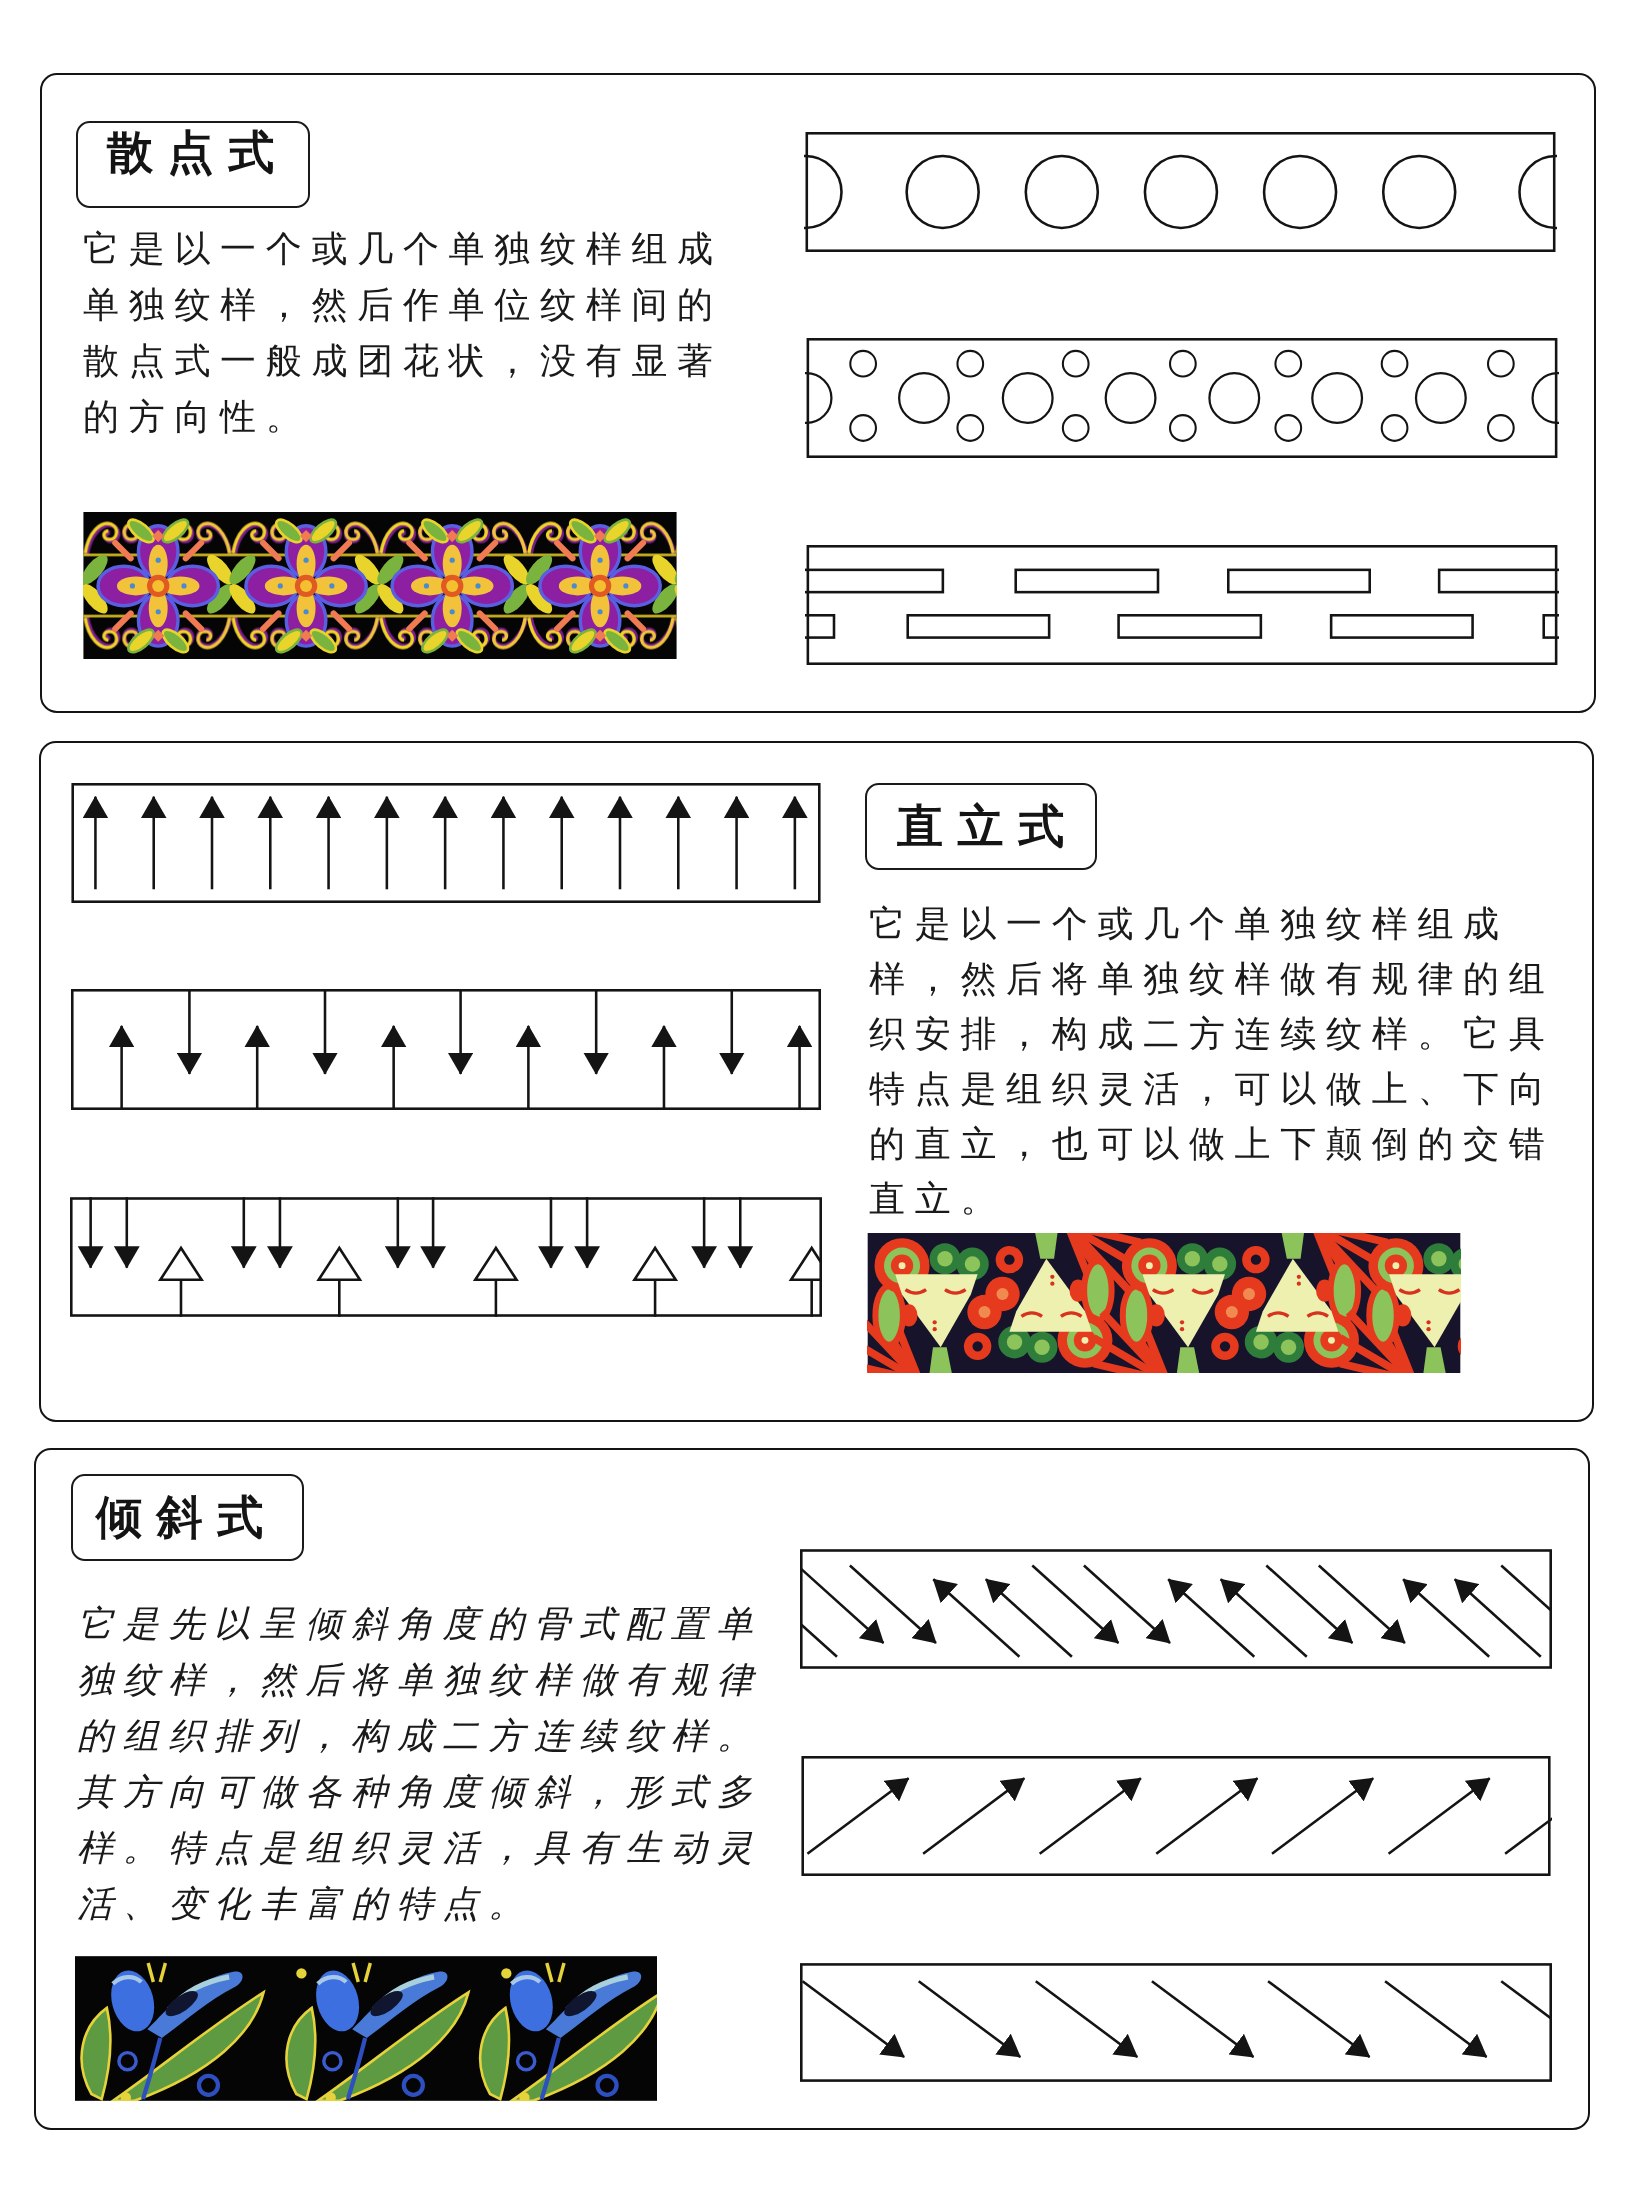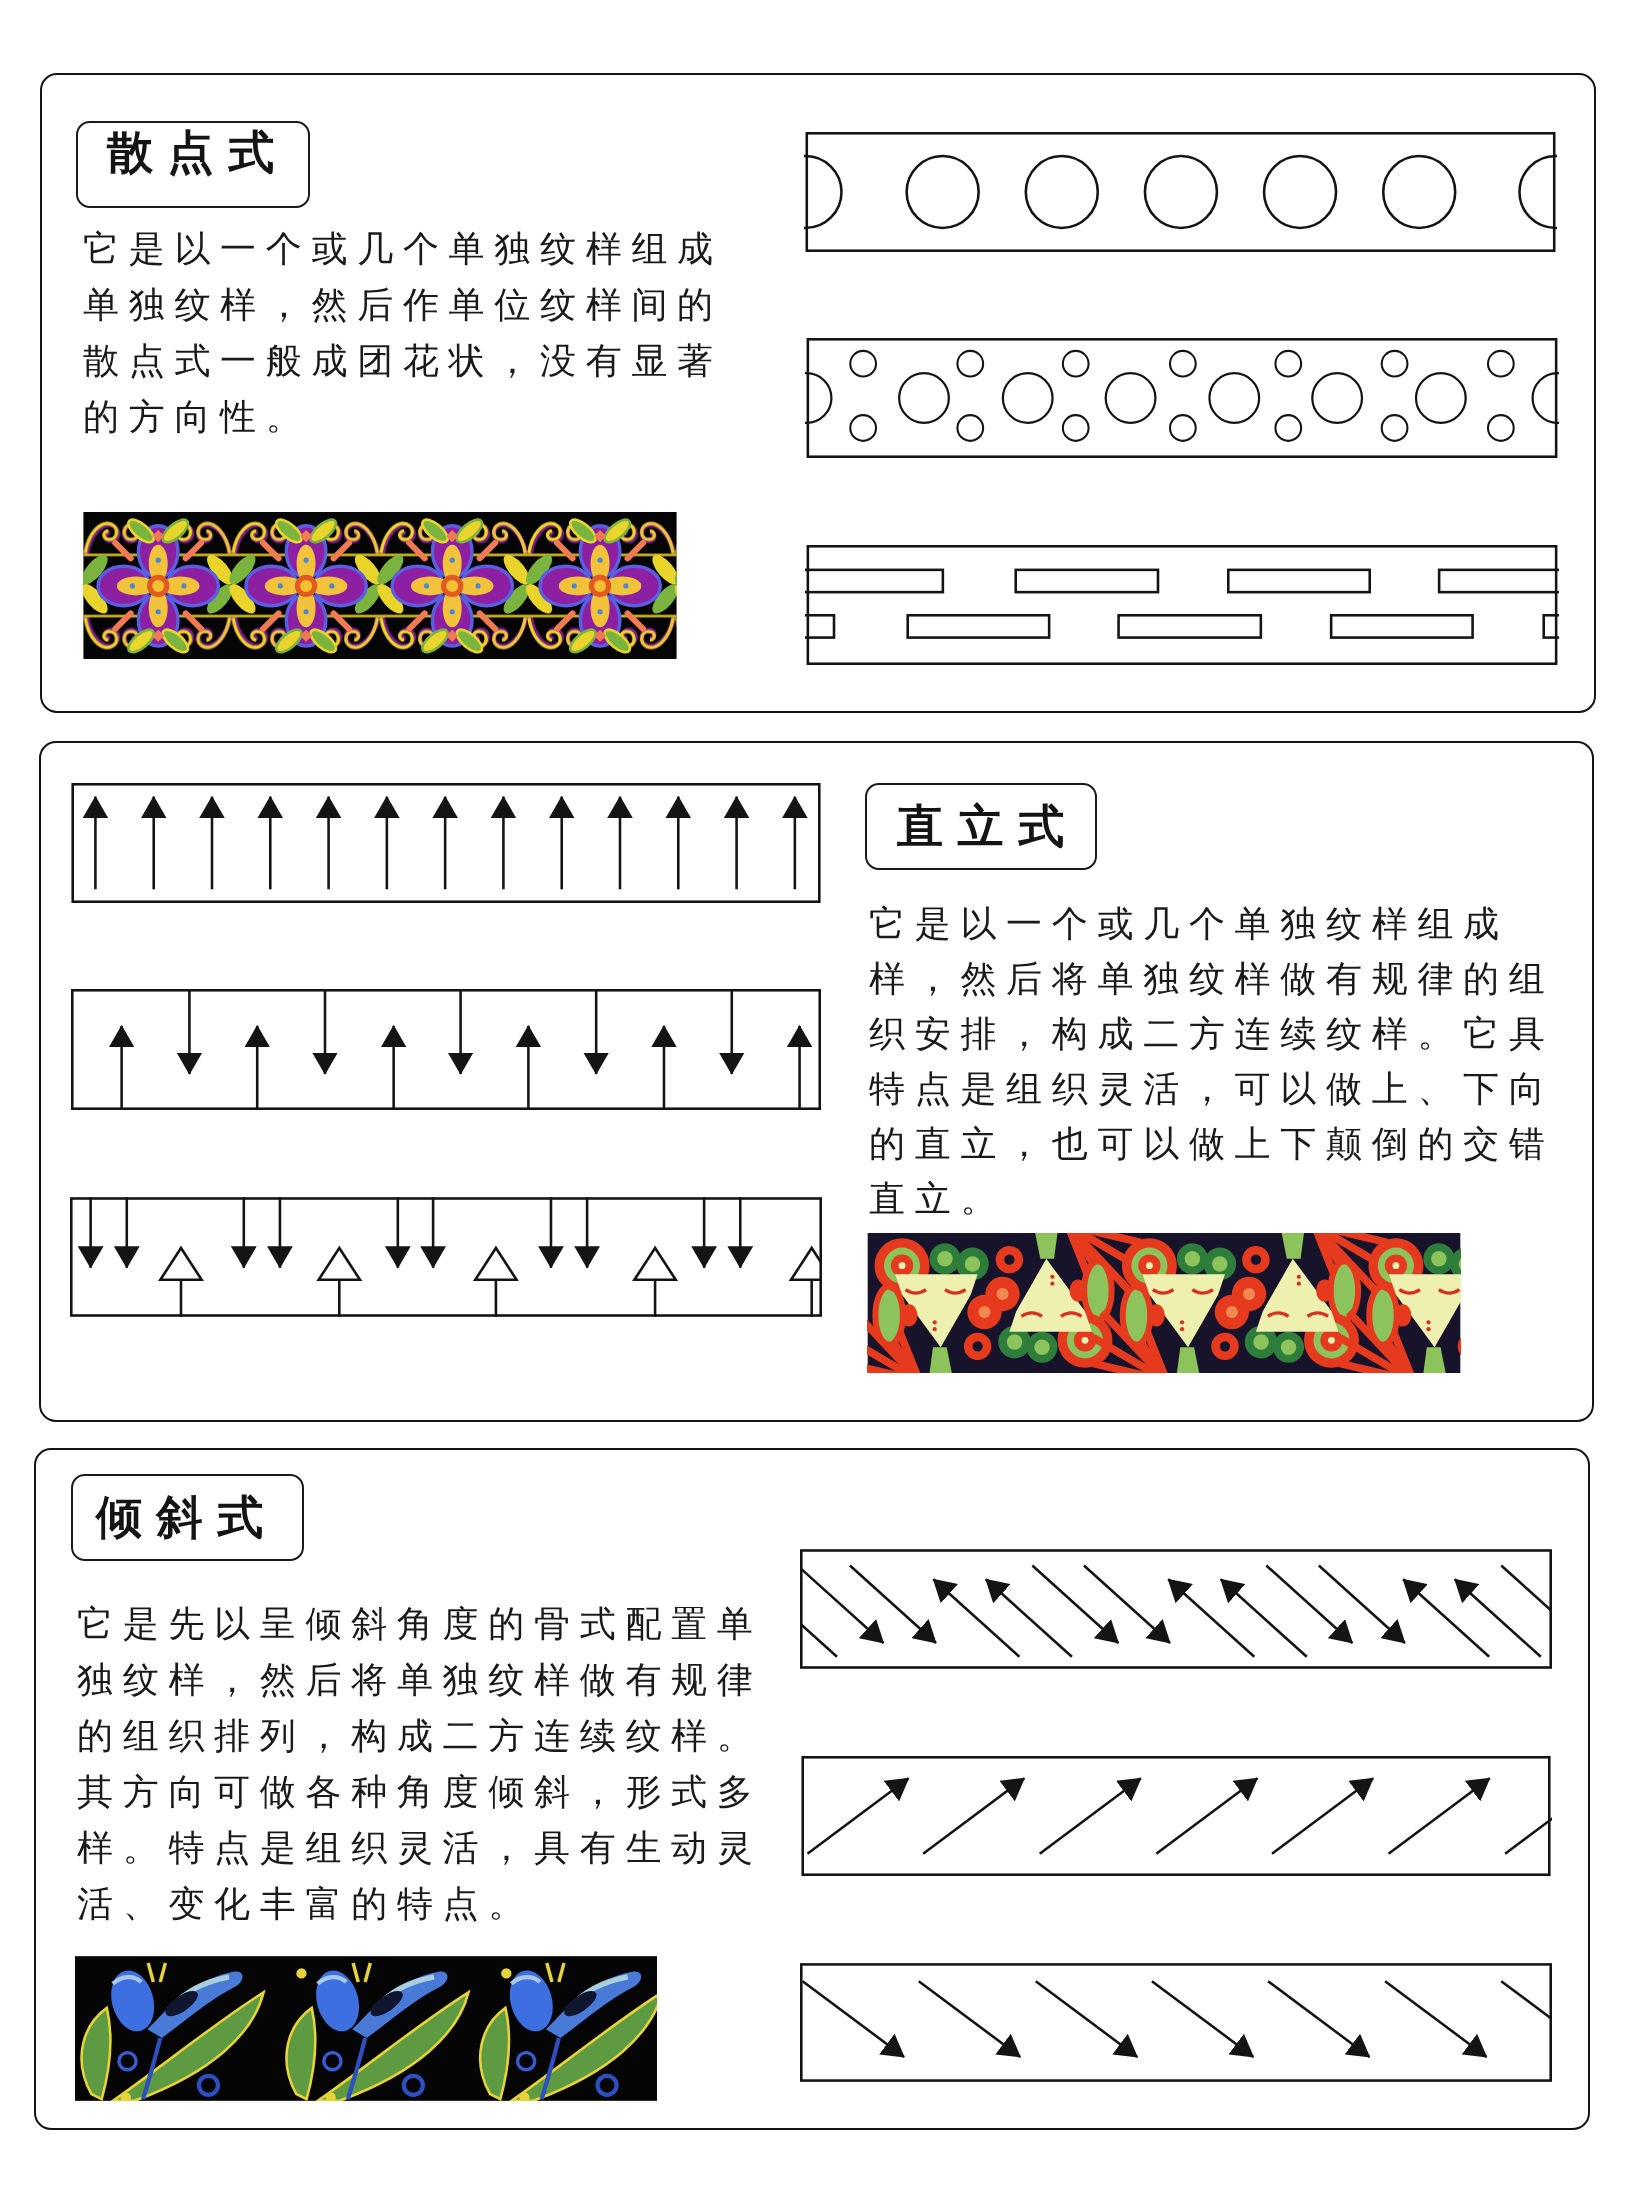--- a/index.html
+++ b/index.html
@@ -310,21 +310,21 @@
     </g>
   </svg>
 </section>
 
 <section>
   <div class="panel-frame" style="left:34px;top:1448px;width:1556px;height:682px;"></div>
 
   <div class="title-box" style="left:71px;top:1474px;width:233px;height:87px;"></div>
   <div class="title-text" style="left:96px;top:1494px;">倾斜式</div>
 
-  <div class="body-text" style="left:77px;top:1596px;">
+  <div class="body-text" style="left:77px;top:1596px;font-style:italic;">
     <div class="ln">它是先以呈倾斜角度的骨式配置单</div>
     <div class="ln">独纹样，然后将单独纹样做有规律</div>
     <div class="ln">的组织排列，构成二方连续纹样。</div>
     <div class="ln">其方向可做各种角度倾斜，形式多</div>
     <div class="ln">样。特点是组织灵活，具有生动灵</div>
     <div class="ln">活、变化丰富的特点。</div>
   </div>
 
   <svg class="art" style="left:75px;top:1956px;" width="582" height="145" viewBox="0 0 676 168">
     <defs>

